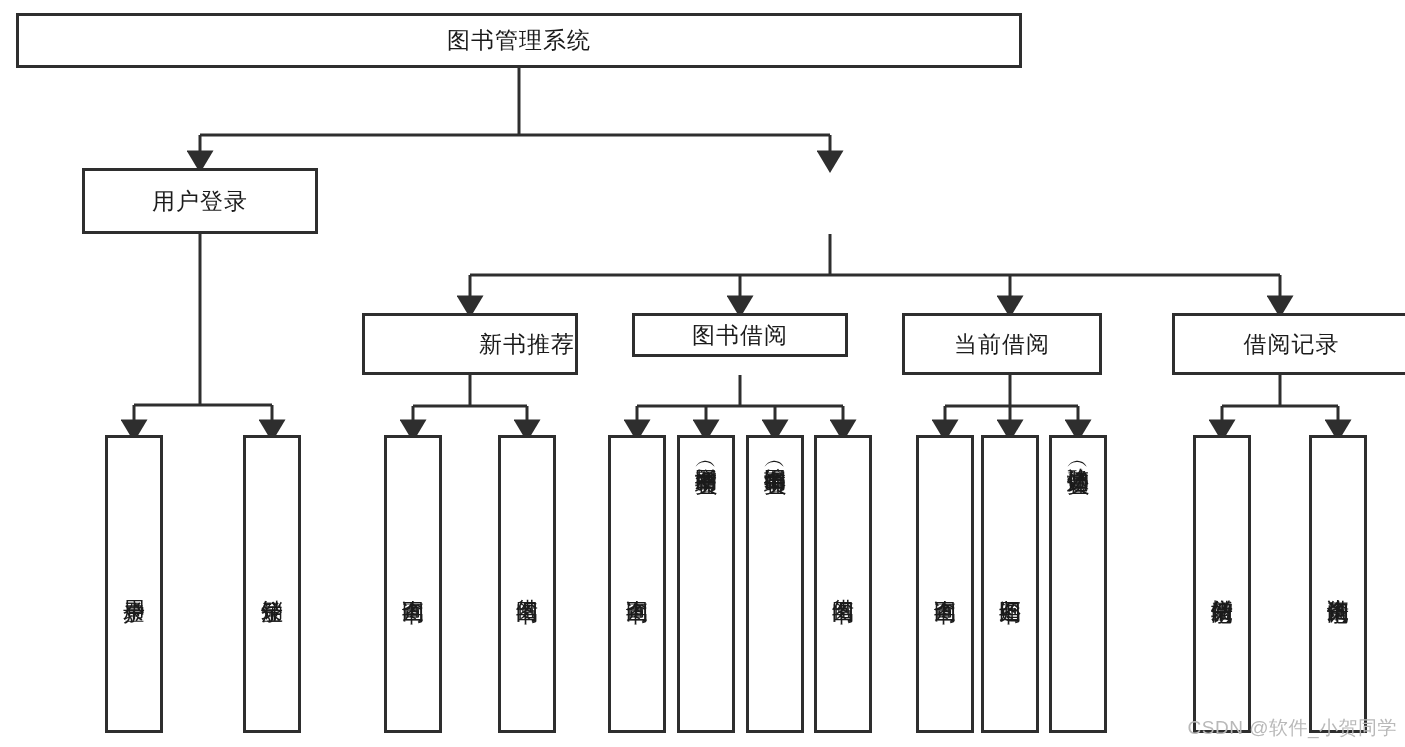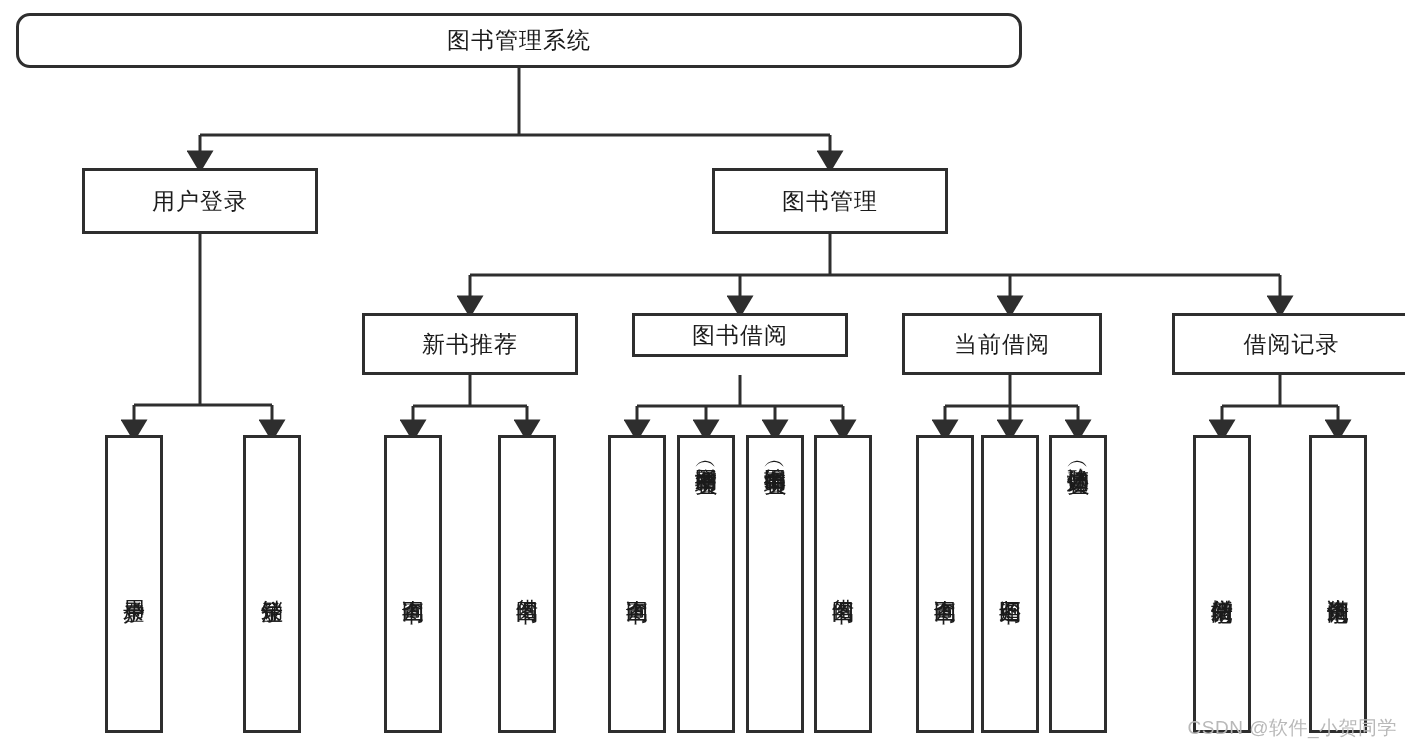--- a/index.html
+++ b/index.html
@@ -124,32 +124,29 @@
       <path d="M1010,406 L1010,429" marker-end="url(#arrow)"></path>
       <path d="M1078,406 L1078,429" marker-end="url(#arrow)"></path>
 
       <path d="M1280,375 L1280,406"></path>
       <path d="M1222,406 L1338,406"></path>
       <path d="M1222,406 L1222,429" marker-end="url(#arrow)"></path>
       <path d="M1338,406 L1338,429" marker-end="url(#arrow)"></path>
     </g>
   </svg>
 
-  <div class="node h" style="left:16px; top:13px; width:1006px; height:55px;border-radius:14px;">
+  <div class="node h" style="left:16px; top:13px; width:1006px; height:55px;">
     <span>图书管理系统</span>
   </div>
 
   <div class="node h" style="left:82px; top:168px; width:236px; height:66px;">
     <span>用户登录</span>
   </div>
-  <div class="node h" style="left:712px; top:168px; width:236px; height:66px;">
-    <span>图书管理</span>
-  </div>
-
-  <div class="node h" style="left:362px; top:313px; width:216px; height:62px;">
+
+  <div class="node h" style="left:362px; top:313px; width:216px; height:62px;justify-content:flex-end;">
     <span>新书推荐</span>
   </div>
   <div class="node h" style="left:632px; top:313px; width:216px; height:44px;">
     <span>图书借阅</span>
   </div>
   <div class="node h" style="left:902px; top:313px; width:200px; height:62px;">
     <span>当前借阅</span>
   </div>
   <div class="node h" style="left:1172px; top:313px; width:239px; height:62px;text-align:center;">
     <span>借阅记录</span>

